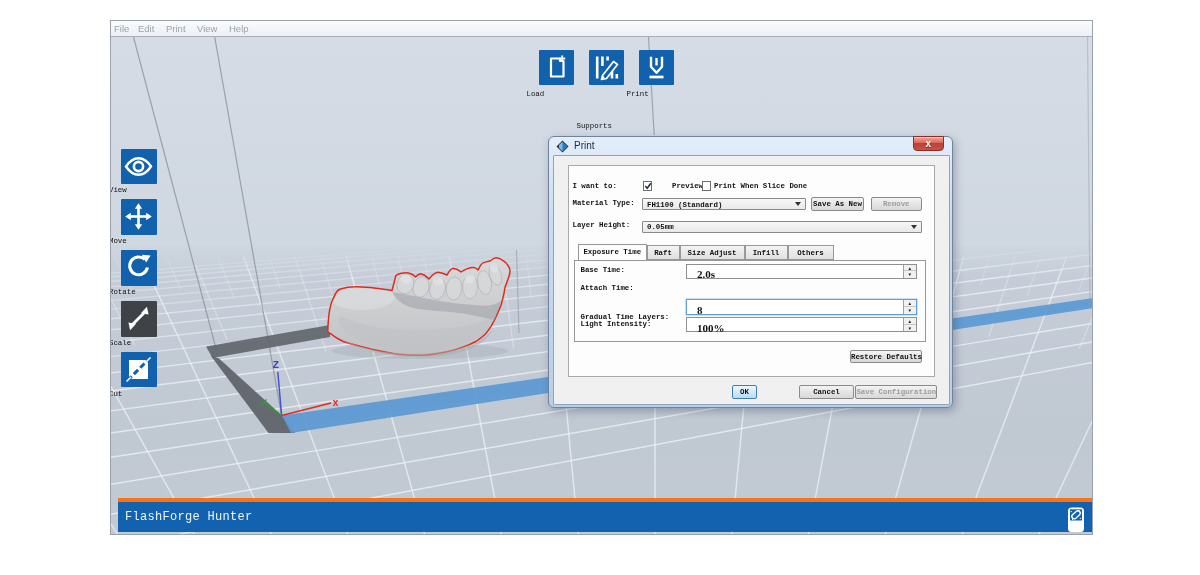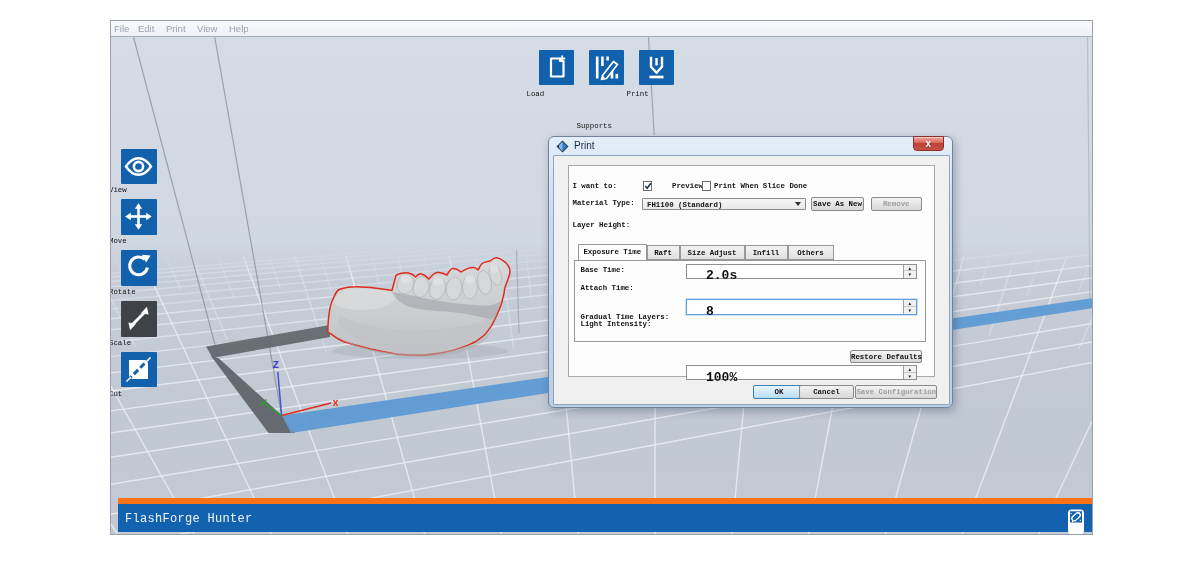--- a/index.html
+++ b/index.html
@@ -10,21 +10,21 @@
 #menubar { position:absolute; left:0; top:0; width:100%; height:16px;
   background:linear-gradient(#fafbfd,#eceff4); border-bottom:1px solid #a8afb8;
   font-size:9.5px; color:#99a3af; }
 #menubar span { position:absolute; top:2px; }
 #viewport { position:absolute; left:0; top:16px; width:981px; height:497px; overflow:hidden; }
 .tb { position:absolute; width:35.4px; height:35.4px; background:#1261ad; border-radius:1px; }
 .tb.dark { background:#3f4347; }
 .tlabel { position:absolute; font-family:"Liberation Mono", monospace; font-size:7.4px;
   color:#111; text-align:left; width:60px; }
 #bluebar { position:absolute; left:7px; top:460.5px; width:974.5px; height:34.2px;
-  background:#1262b0; border-top:6px solid #f97316; }
+  background:#1262b0; border-top:4px solid #f97316; }
 #bluebar .txt { position:absolute; left:7px; top:8.5px; color:#f2f6fa;
   font-family:"Liberation Mono", monospace; font-size:12px; letter-spacing:0.3px; }
 
 #dlg { position:absolute; left:548px; top:135.5px; width:405px; height:272px;
   border:1px solid #71839a; border-radius:6px;
   background:linear-gradient(#e3eefa, #cbdcee 30%, #b8cfe6);
   box-shadow:2px 3px 9px rgba(40,60,90,0.35); }
 #dlg-title { position:absolute; left:0; top:0; width:100%; height:19px; }
 #dlg-title-txt { position:absolute; left:25px; top:3.5px; font-size:10px; color:#1c2b3c; }
 #dlg-close { position:absolute; right:8px; top:-1px; width:31.5px; height:15px;
@@ -56,22 +56,22 @@
 .tab { position:absolute; top:108.9px; height:14.5px; border:1px solid #989898;
   background:linear-gradient(#f3f3f3,#e0e0e0); text-align:center;
   font-family:"Liberation Mono", monospace; font-size:7.4px; font-weight:bold; color:#111;
   line-height:14px; white-space:nowrap; }
 .tab.on { top:107.4px; height:16.5px; background:#fdfdfd; border-bottom:none; z-index:3; }
 #dlg-pane { position:absolute; left:24.5px; top:123.3px; width:352px; height:82.5px;
   background:#fdfdfd; border:1px solid #989898; }
 .inp { position:absolute; left:137px; width:231px; height:15.3px; background:#fff;
   border:1px solid #8f8f8f; }
 .inp.foc { border:1px solid #62a0d8; box-shadow:0 0 0 0.5px #9cc4e8; }
-.inp span { position:absolute; left:19px; top:3.5px; font-family:Liberation Mono, monospace;
-  font-size:13px; font-weight:bold; color:#111; }
+.inp span { position:absolute; left:10px; top:3.5px; font-family:Liberation Serif, serif;
+  font-size:11px; font-weight:bold; color:#111; }
 .inp .sp { position:absolute; right:0; top:0; width:13.5px; height:100%;
   border-left:1px solid #9f9f9f; background:#f0f0f0; }
 .inp .sp b { display:block; height:50%; font-size:4.6px; color:#222; text-align:center;
   line-height:7px; border-bottom:1px solid #c9c9c9; font-style:normal; }
 .inp .sp b:last-child { border-bottom:none; }
 </style>
 </head>
 <body>
 <div id="app">
   <div id="menubar">
@@ -372,20 +372,24 @@
     <div class="cb" style="left:152.5px; top:44.5px;"></div>
     <div class="dl" style="left:165px; top:45.5px;">Print When Slice Done</div>
     <div class="dl" style="left:23.5px; top:62px;">Material Type:</div>
     <div class="combo" style="left:93px; top:61.5px; width:163.5px;">
       <span>FH1100 (Standard)</span>
       <i></i>
     </div>
     <div class="btn" style="left:262px; top:60.5px; width:53px;">Save As New</div>
     <div class="btn dis" style="left:321.5px; top:60.5px; width:51.5px;">Remove</div>
     <div class="dl" style="left:23.5px; top:84.5px;">Layer Height:</div>
+    <div class="combo" style="left:93px; top:84px; width:279.5px;">
+      <span>0.05mm</span>
+      <i></i>
+    </div>
 
     <div class="tab on" style="left:29px; width:68.5px;">Exposure Time</div>
     <div class="tab" style="left:97.5px; width:33px;">Raft</div>
     <div class="tab" style="left:130.5px; width:65px;">Size Adjust</div>
     <div class="tab" style="left:195.5px; width:43px;">Infill</div>
     <div class="tab" style="left:238.5px; width:46px;">Others</div>
     <div id="dlg-pane"></div>
     <div class="dl" style="left:31.5px; top:129.5px;">Base Time:</div>
     <div class="inp" style="top:127px;">
       <span>2.0s</span>
@@ -397,24 +401,24 @@
     <div class="dl" style="left:31.5px; top:147.5px;">Attach Time:</div>
     <div class="dl" style="left:31.5px; top:176px;font-family:Liberation Mono, monospace;">Gradual Time Layers:</div>
     <div class="inp foc" style="top:162.8px;">
       <span>8</span>
       <div class="sp">
         <b>▲</b>
         <b>▼</b>
       </div>
     </div>
     <div class="dl" style="left:31.5px; top:183.5px;">Light Intensity:</div>
-    <div class="inp" style="top:180.6px;margin-top:48px;">
+    <div class="inp" style="top:180.6px;">
       <span>100%</span>
       <div class="sp">
         <b>▲</b>
         <b>▼</b>
       </div>
     </div>
     <div class="btn" style="left:301px; top:213.3px; width:72px;">Restore Defaults</div>
-    <div class="btn ok" style="left:204px; top:248.5px; width:52px;">OK</div>
+    <div class="btn ok" style="left:183px; top:248.5px; width:25px;">OK</div>
     <div class="btn" style="left:250px; top:248.5px; width:55px;">Cancel</div>
     <div class="btn dis" style="left:306.3px; top:248.5px; width:82px;">Save Configuration</div>
 </div>
 
 </body></html>

